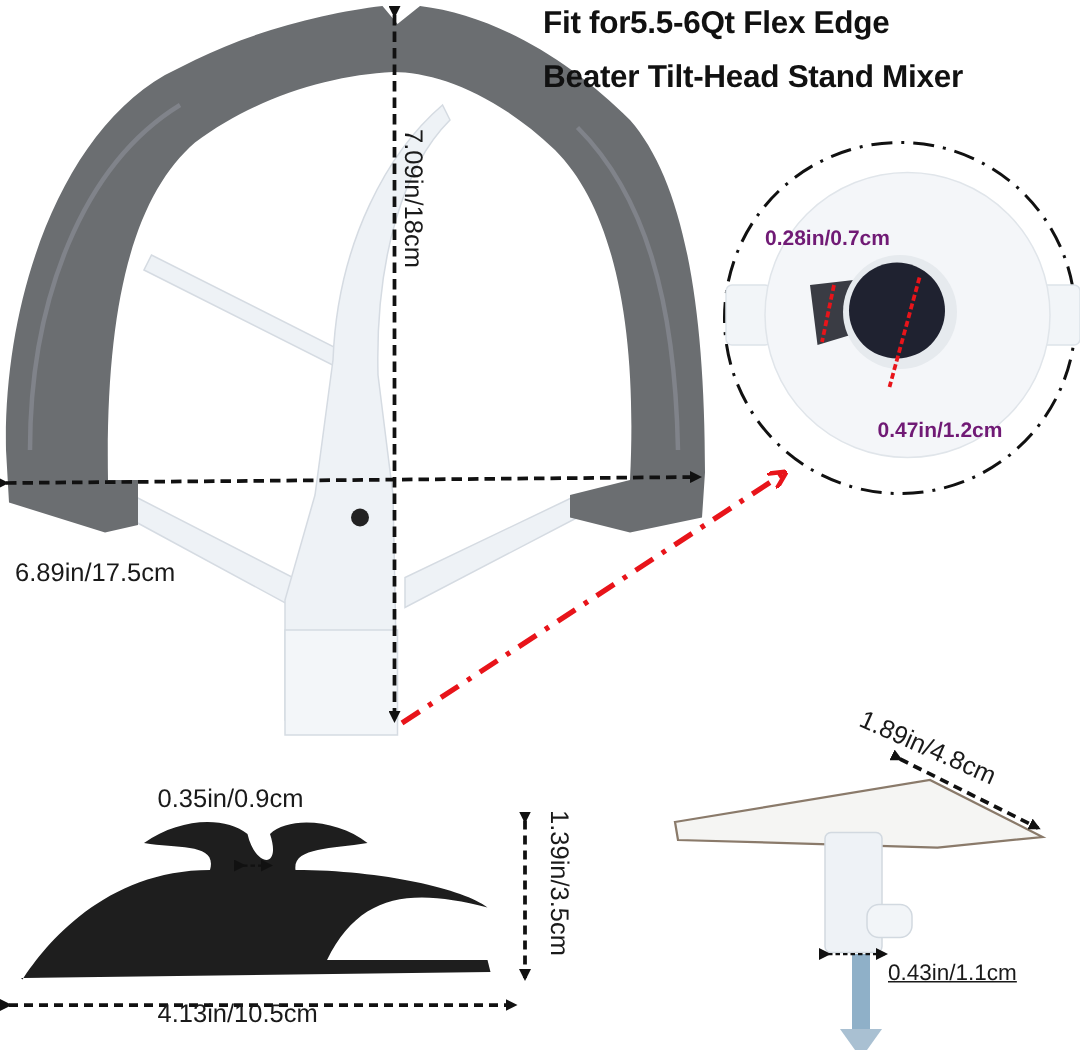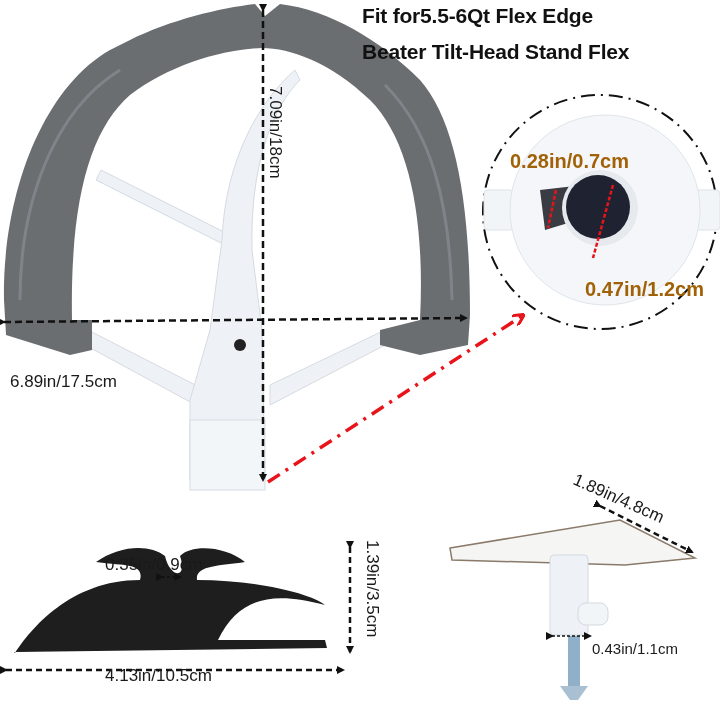--- a/index.html
+++ b/index.html
@@ -1,19 +1,19 @@
 <!DOCTYPE html>
 <html><head>
 <meta charset="utf-8">
 <style>
   html, body { margin:0; padding:0; background:#ffffff; }
   body { width:720px; height:707px; position:relative; overflow:hidden; font-family:"Liberation Sans", sans-serif; }
   .title { position:absolute; left:362px; font-weight:bold; font-size:21px; color:#111; white-space:nowrap; letter-spacing:-0.2px; }
   .dim { position:absolute; font-size:17px; color:#1a1a1a; white-space:nowrap; }
-  .dim-bold { position:absolute; font-size:20px; font-weight:bold; color:#a16207; white-space:nowrap; }
+  .dim-bold { position:absolute; font-size:14px; font-weight:bold; color:#701a75; white-space:nowrap; }
   svg { position:absolute; left:0; top:0; }
 </style>
 </head>
 <body>
 
 <svg width="720" height="707" viewBox="0 0 720 707">
   <defs>
     <marker id="ah" markerWidth="8" markerHeight="8" refX="6" refY="4" orient="auto" markerUnits="userSpaceOnUse">
       <path d="M0,0 L8,4 L0,8 z" fill="#111"></path>
     </marker>
@@ -62,26 +62,26 @@
     <rect x="550" y="555" width="38" height="80" rx="4" fill="#eef2f6" stroke="#d2d9e0"></rect>
     <rect x="578" y="603" width="30" height="22" rx="8" fill="#f2f5f8" stroke="#d2d9e0"></rect>
     <rect x="568" y="636" width="12" height="50" fill="#8fb0c8"></rect>
     <path d="M560,686 L588,686 L578,700 L570,700 Z" fill="#a9c0d2"></path>
   </g>
   <line x1="600" y1="506" x2="692" y2="552" stroke="#111" stroke-width="2.5" stroke-dasharray="6,4" marker-start="url(#ah)" marker-end="url(#ah)"></line>
   <line x1="552" y1="636" x2="590" y2="636" stroke="#111" stroke-width="1.5" stroke-dasharray="3,2" marker-start="url(#ah)" marker-end="url(#ah)"></line>
 </svg>
 
 <div class="title" style="top:4px;text-align:right;">Fit for5.5-6Qt Flex Edge</div>
-<div class="title" style="top:40px;">Beater Tilt-Head Stand Flex</div>
+<div class="title" style="top:40px;">Beater Tilt-Head Stand Mixer</div>
 
 <div class="dim" style="left:265px; top:86px; transform-origin:0 0; transform:translate(20px,0) rotate(90deg);">7.09in/18cm</div>
 <div class="dim" style="left:10px; top:372px;">6.89in/17.5cm</div>
 
 <div class="dim-bold" style="left:510px; top:150px;">0.28in/0.7cm</div>
 <div class="dim-bold" style="left:585px; top:262px;margin-top:16px;">0.47in/1.2cm</div>
 
-<div class="dim" style="left:105px; top:523px;margin-top:32px;">0.35in/0.9cm</div>
+<div class="dim" style="left:105px; top:523px;">0.35in/0.9cm</div>
 <div class="dim" style="left:362px; top:540px; transform-origin:0 0; transform:translate(20px,0) rotate(90deg);">1.39in/3.5cm</div>
 <div class="dim" style="left:105px; top:666px;">4.13in/10.5cm</div>
 
 <div class="dim" style="left:578px; top:470px; transform-origin:0 0; transform:rotate(24deg);">1.89in/4.8cm</div>
-<div class="dim" style="left:592px; top:640px; font-size:15px;">0.43in/1.1cm</div>
+<div class="dim" style="left:592px; top:640px; font-size:15px;text-decoration:underline;">0.43in/1.1cm</div>
 
 </body></html>

